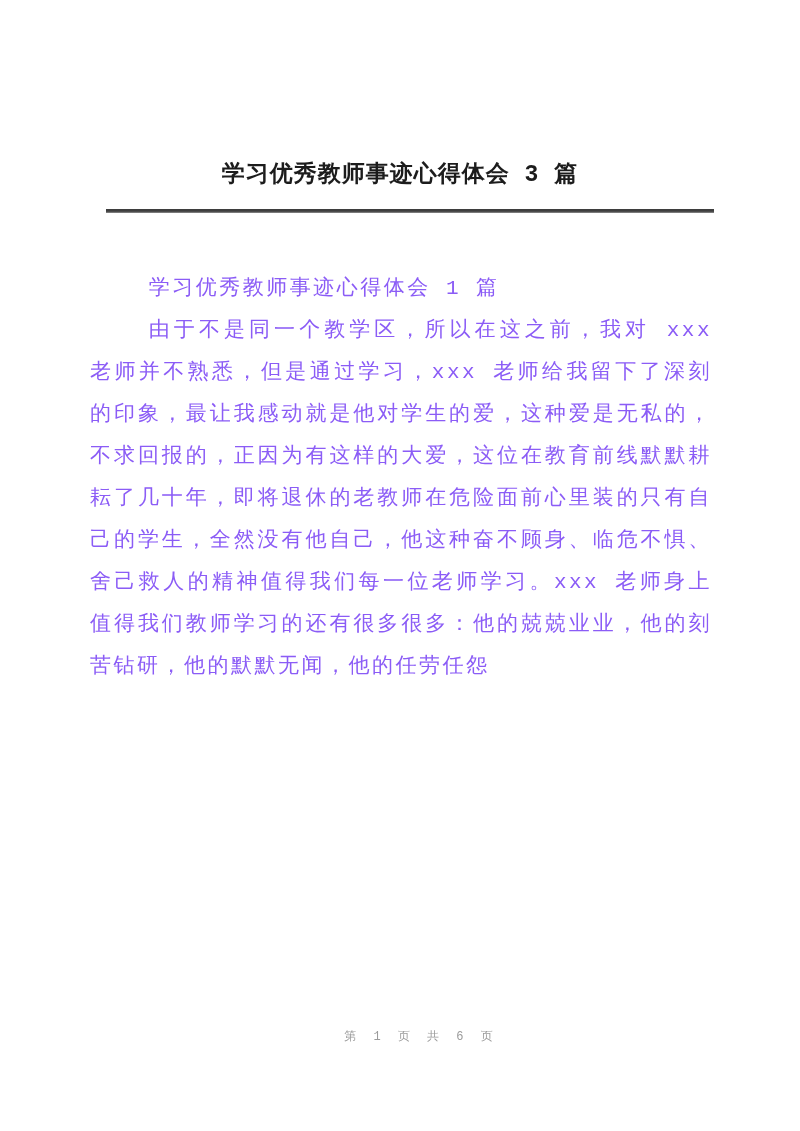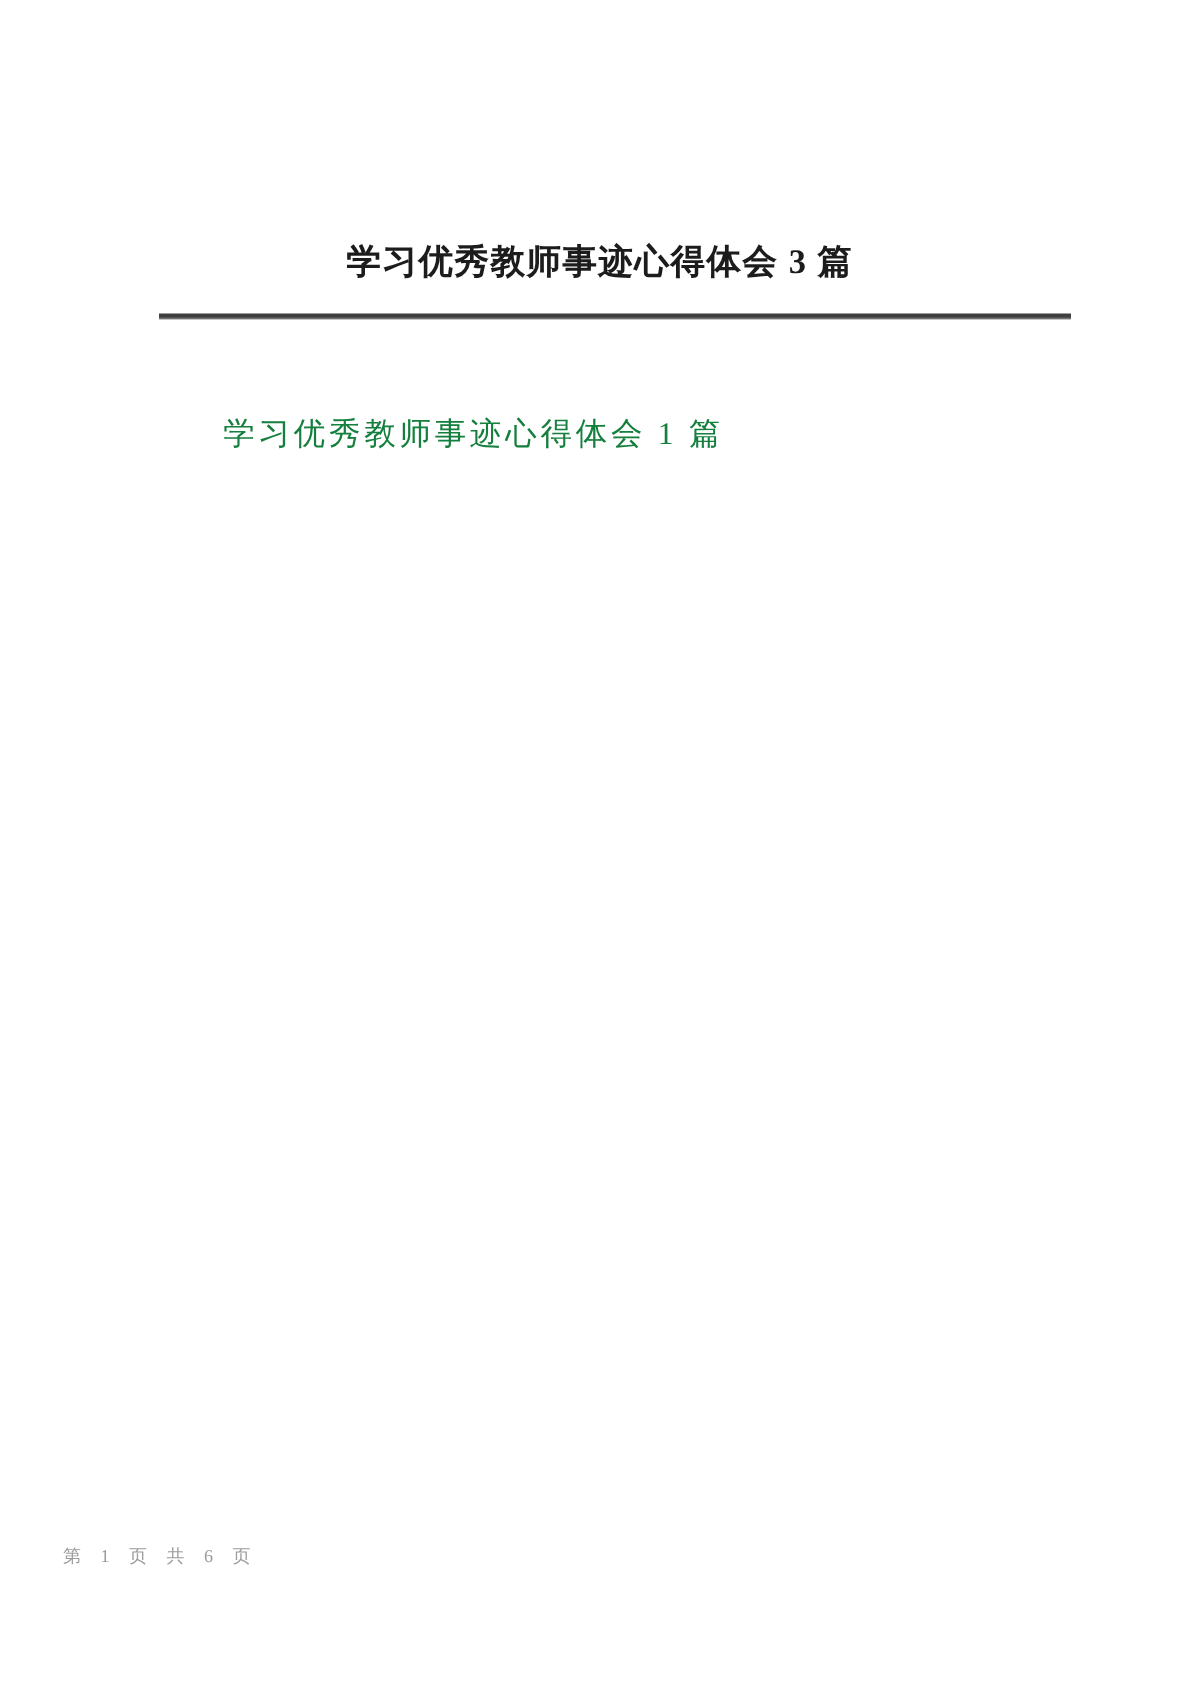--- a/index.html
+++ b/index.html
@@ -6,21 +6,21 @@
     margin: 0;
     padding: 0;
     background: #ffffff;
   }
   .page {
     position: relative;
     width: 800px;
     height: 1131px;
     background: #ffffff;
     overflow: hidden;
-    font-family: Liberation Serif, serif;
+    font-family: Liberation Mono, monospace;
   }
   .doc-title {
     position: absolute;
     top: 160px;
     left: 0;
     right: 0;
     text-align: center;
     font-size: 23px;
     line-height: 30px;
     font-weight: bold;
@@ -35,50 +35,51 @@
     height: 4px;
     background: linear-gradient(#3e3e3e 55%, #909090);
   }
   .doc-body {
     position: absolute;
     top: 268px;
     left: 90px;
     width: 622px;
     font-size: 21px;
     line-height: 42px;
-    color: #15803d;
+    color: #8b5cf6;
     text-align: justify;
     text-justify: inter-character;
     letter-spacing: 2.5px;
   }
   .doc-body p {
     margin: 0;
     text-indent: 2.8em;
   }
   .page-footer {
     position: absolute;
     top: 1028px;
     left: 0;
     right: 0;
-    text-align: left;
+    text-align: center;
     font-size: 12px;
     line-height: 18px;
     color: #9b9b9b;
     letter-spacing: 5px;
     padding-left: 42px;
   }
 </style>
 </head>
 <body>
 
 <div class="page">
 
   <div class="doc-title">学习优秀教师事迹心得体会 3 篇</div>
 
   <div class="title-divider"></div>
 
   <div class="doc-body">
     <p>学习优秀教师事迹心得体会 1 篇</p>
+    <p>由于不是同一个教学区，所以在这之前，我对 xxx 老师并不熟悉，但是通过学习，xxx 老师给我留下了深刻的印象，最让我感动就是他对学生的爱，这种爱是无私的，不求回报的，正因为有这样的大爱，这位在教育前线默默耕耘了几十年，即将退休的老教师在危险面前心里装的只有自己的学生，全然没有他自己，他这种奋不顾身、临危不惧、舍己救人的精神值得我们每一位老师学习。xxx 老师身上值得我们教师学习的还有很多很多：他的兢兢业业，他的刻苦钻研，他的默默无闻，他的任劳任怨</p>
   </div>
 
   <div class="page-footer">第 1 页 共 6 页</div>
 
 </div>
 
 </body></html>

